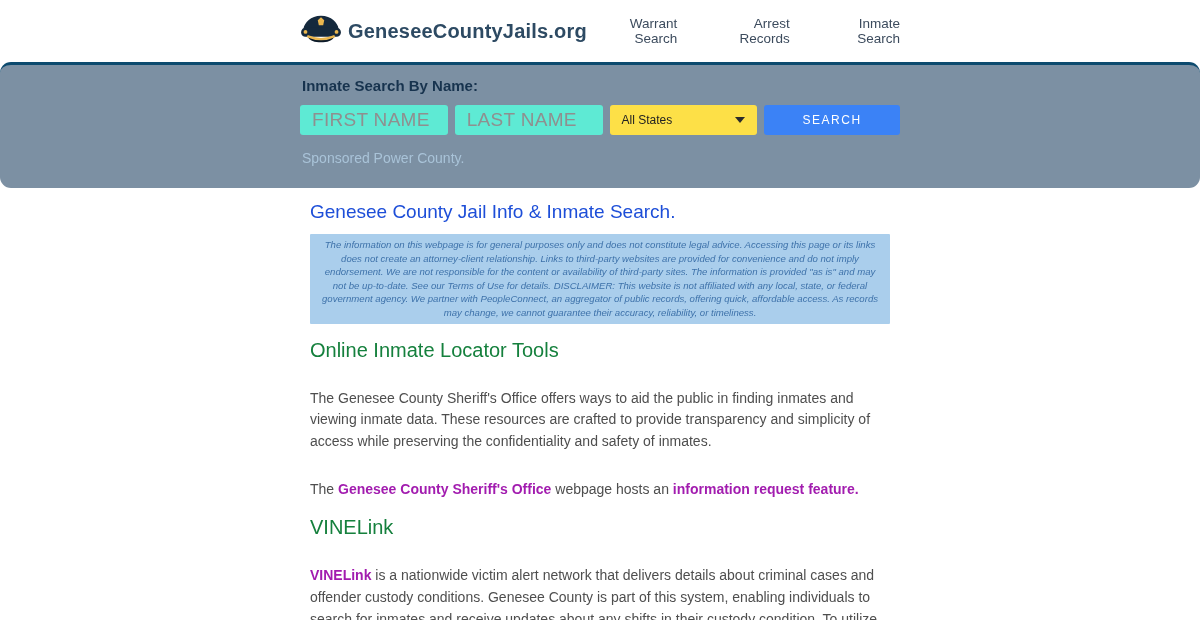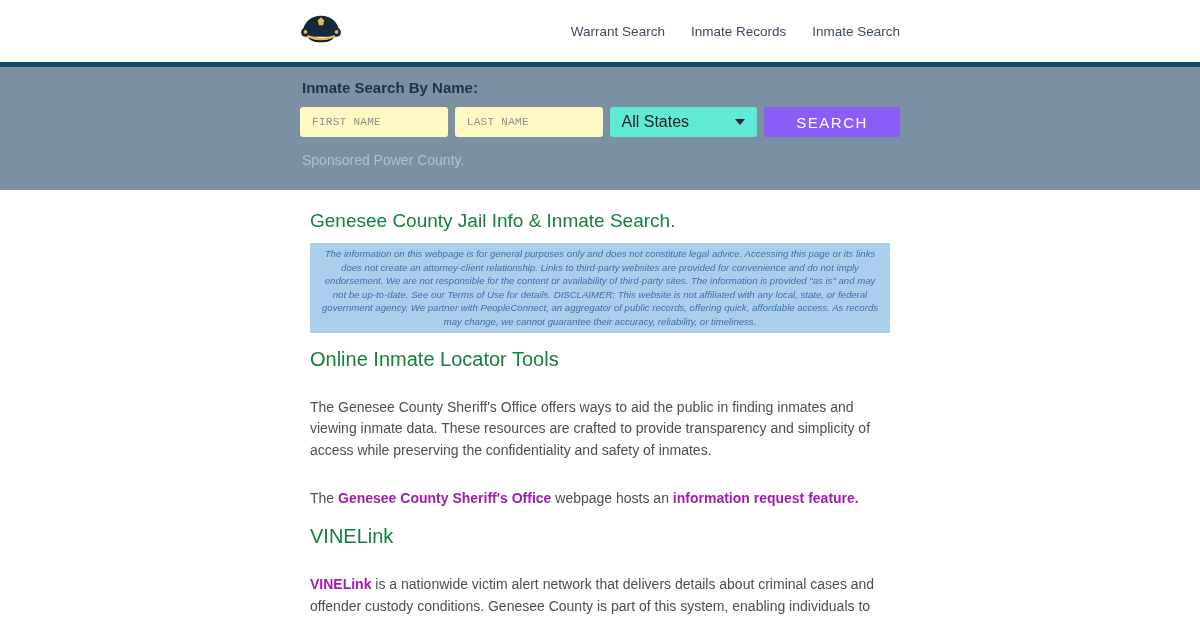--- a/index.html
+++ b/index.html
@@ -33,85 +33,86 @@
     font-size: 13.5px;
     color: #3c4b5d;
     text-decoration: none;
     cursor: pointer;
     text-align: right;
   }
 
   
   .search-band {
     background: #7c90a3;
-    border-top: 5px solid #0c4a6e;
+    border-top: 3px solid #0c4a6e;
     padding: 12px 0 21px 0;
+    border-radius: 11px;
   }
   .band-title {
     color: #17334e;
     font-weight: bold;
     font-size: 15px;
     margin: 0 0 11px 2px;
   }
   .form-row { display: flex; gap: 7px; }
   .form-row > * { flex: 1 1 0; height: 30px; }
   .text-input {
     border: none;
     border-radius: 3px;
     padding: 0 12px;
-    font-size: 11px;
+    font-size: 19px;
     color: #333;
-    font-family: Liberation Mono, monospace;
-    background: #fef9c3;
+    font-family: Liberation Sans, sans-serif;
+    background: #5eead4;
     width: 100%;
   }
   .text-input::placeholder { color: #8f8f8f; letter-spacing: 0.3px; }
   .select-box {
-    background: #5eead4;
+    background: #fde047;
     border-radius: 3px;
     display: flex;
     align-items: center;
     justify-content: space-between;
     padding: 0 12px;
-    font-size: 16px;
+    font-size: 12px;
     color: #222222;
     cursor: pointer;
   }
   .caret-down {
     width: 0; height: 0;
     border-left: 5px solid transparent;
     border-right: 5px solid transparent;
     border-top: 6px solid #2b2b2b;
   }
   .search-btn {
-    background: #8b5cf6;
+    background: #3b82f6;
     color: #ffffff;
     border: none;
     border-radius: 3px;
-    font-size: 15px;
+    font-size: 12px;
     letter-spacing: 1.5px;
     font-family: "Liberation Sans", sans-serif;
     cursor: pointer;
   }
   .sponsored {
     display: inline-block;
     margin: 15px 0 0 2px;
     color: #a9c3d8;
     font-size: 14px;
     text-decoration: none;
     cursor: pointer;
   }
 
   
   .content { padding: 5px 10px 0 10px; }
   .page-title {
     font-size: 19px;
     font-weight: 400;
-    color: #15803d;
-    margin: 15px 0 11px 0;
+    color: #1d4ed8;
+    margin: 8px 0 11px 0;
   }
   .disclaimer {
     background: #aaceec;
     color: #3e72aa;
     font-style: italic;
     font-size: 9.6px;
     line-height: 1.42;
     text-align: center;
     padding: 4px 10px;
     border-radius: 1px;
@@ -151,24 +152,25 @@
         <svg width="42" height="36" viewBox="0 0 44 38" aria-hidden="true">
           <path d="M22 3 C11 3 4.5 10.5 3.5 16.5 L40.5 16.5 C39.5 10.5 33 3 22 3 Z" fill="#15293d"></path>
           <path d="M22 4.5 l3.4 3.2 -1.1 5.3 h-4.6 l-1.1 -5.3 z" fill="#eab64e"></path>
           <rect x="1" y="15.5" width="42" height="9.5" rx="4.5" fill="#15293d"></rect>
           <circle cx="5.6" cy="20" r="2" fill="#eab64e"></circle>
           <circle cx="38.4" cy="20" r="2" fill="#eab64e"></circle>
           <path d="M8 25 C11 33 33 33 36 25 Q22 31.5 8 25 Z" fill="#0c1a29"></path>
           <path d="M7.5 24.4 Q22 30.6 36.5 24.4" stroke="#eab64e" stroke-width="2.4" fill="none"></path>
         </svg>
       </span>
+      <span class="brand-name">GeneseeCountyJails.org</span>
     </div>
     <div class="nav">
       <a class="nav-link">Warrant Search</a>
-      <a class="nav-link">Inmate Records</a>
+      <a class="nav-link">Arrest Records</a>
       <a class="nav-link">Inmate Search</a>
     </div>
   </div>
 </div>
 
 <div class="search-band">
   <div class="container">
     <div class="band-title">Inmate Search By Name:</div>
     <div class="form-row">
       <input class="text-input" type="text" placeholder="FIRST NAME" style="">

